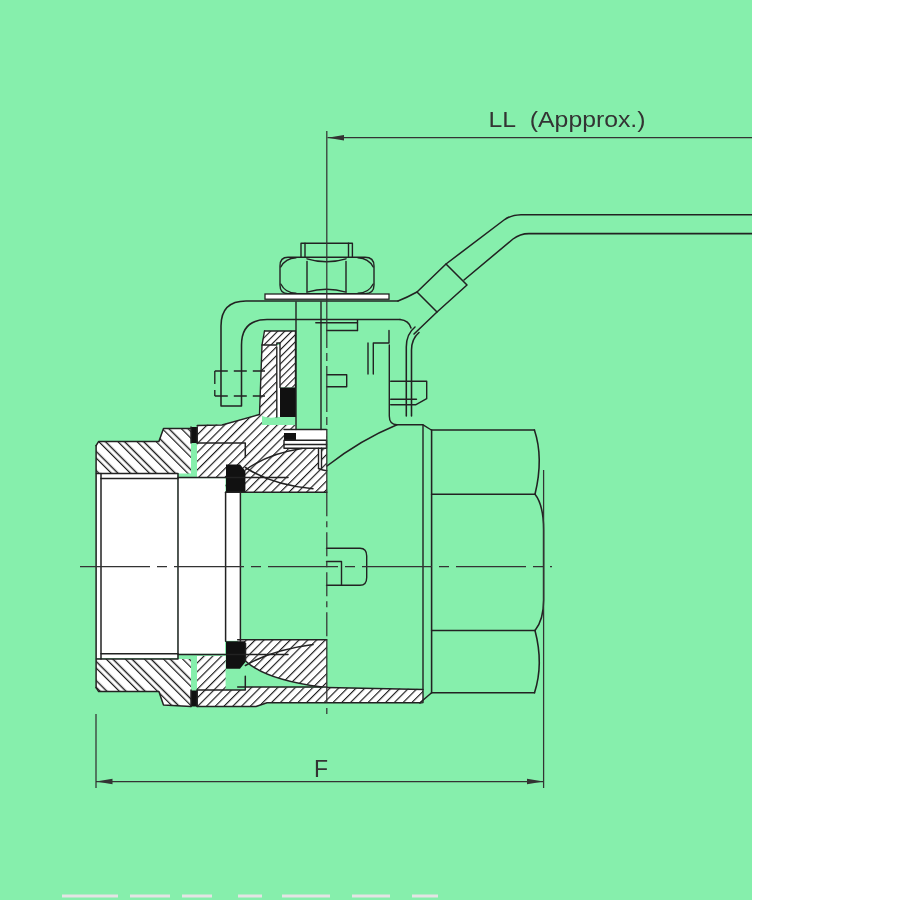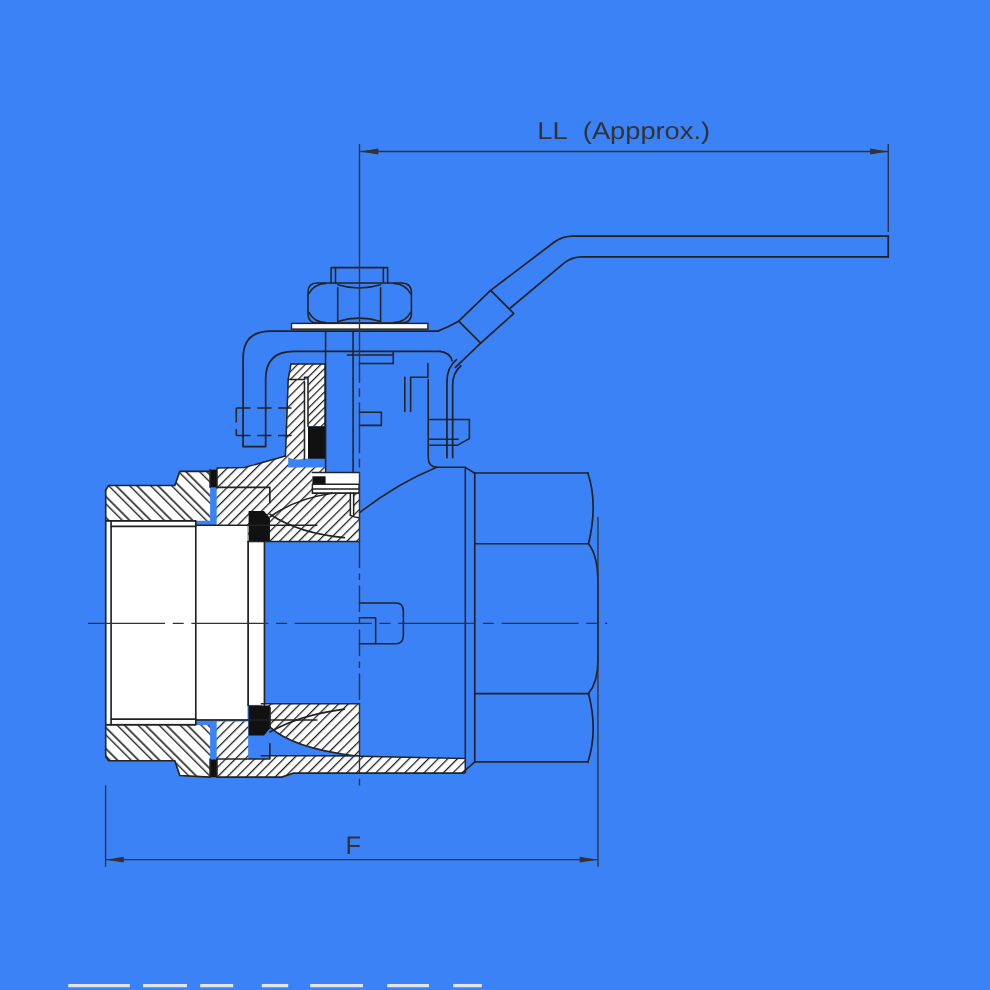--- a/index.html
+++ b/index.html
@@ -1,16 +1,16 @@
 <!DOCTYPE html>
 <html><head>
 <meta charset="utf-8">
 <style>
   html,body{margin:0;padding:0;background:#ffffff;}
-  .page{width:900px;height:900px;position:relative;background:#3b82f6;overflow:hidden;}
+  .page{width:752px;height:900px;position:relative;background:#86efac;overflow:hidden;}
   svg{position:absolute;top:0;left:0;}
   text{font-family:"Liberation Sans",sans-serif;fill:#333;}
 </style>
 </head>
 <body>
 <div class="page">
 <svg width="900" height="900" viewBox="0 0 900 900">
 <defs>
   <pattern id="pCap" patternUnits="userSpaceOnUse" width="13.5" height="13.5" patternTransform="rotate(-45)">
     <rect width="13.5" height="13.5" fill="white"></rect>

